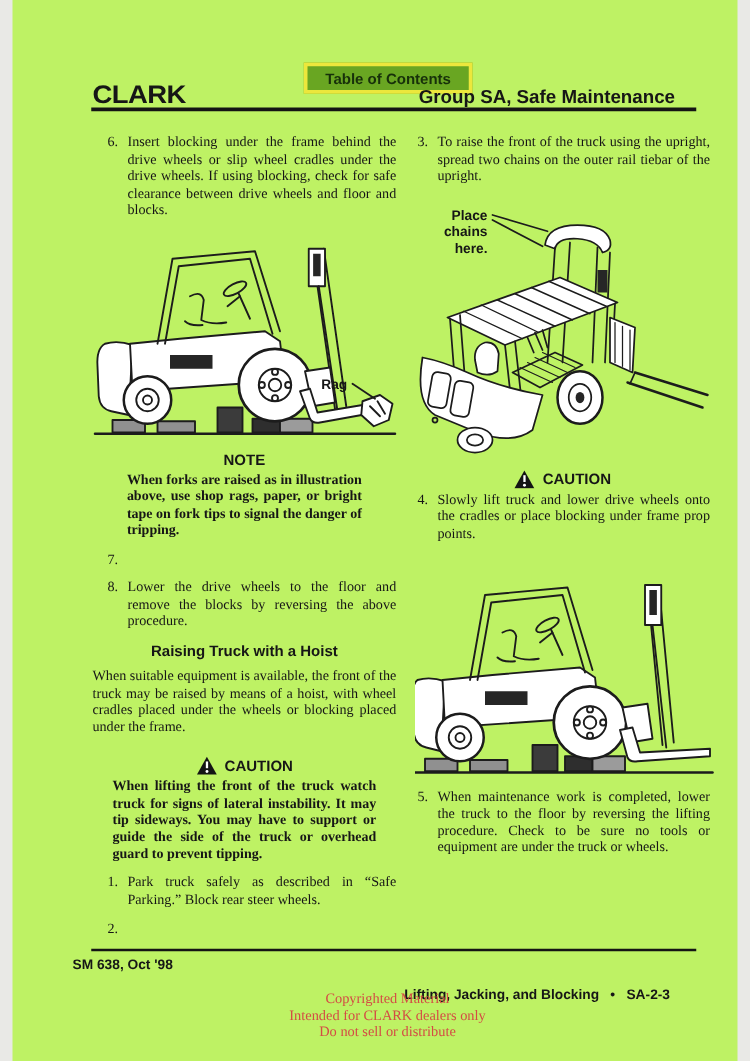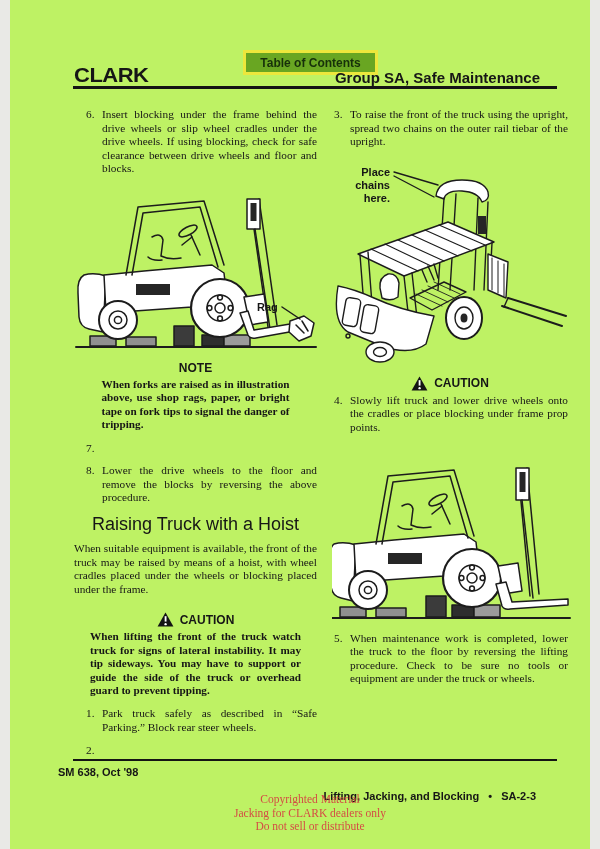--- a/index.html
+++ b/index.html
@@ -38,21 +38,21 @@
   .note-heading,.warn-heading{
     font-family:"Liberation Sans",sans-serif;font-weight:bold;font-size:12px;
     text-align:center;margin:6px 0 3px 0;
     display:flex;align-items:center;justify-content:center;gap:6px;
   }
   .note-body{width:188px;margin:0 auto 10px auto;font-weight:bold;font-size:11.2px;
     line-height:13.4px;text-align:justify;}
   .warn-body{padding:0 16px;font-weight:bold;font-size:11.2px;line-height:13.4px;
     text-align:justify;margin-bottom:10px;}
   .section-heading{
-    font-family:"Liberation Sans",sans-serif;font-weight:normal;font-size:18px;
+    font-family:"Liberation Sans",sans-serif;font-weight:bold;font-size:12px;
     text-align:center;margin:1px 0 7px 0;
   }
   .intro{font-size:11.3px;line-height:13.6px;text-align:justify;margin-bottom:16px;}
   .warn-icon{display:inline-flex;}
   .fig{display:block;margin:0 auto;}
   .fig text{font-family:"Liberation Sans",sans-serif;font-weight:bold;}
   
   .footer-rule{position:absolute;left:63px;top:759px;width:484px;height:2px;background:#141414;}
   .footer-left{position:absolute;left:48px;top:766px;
     font-family:"Liberation Sans",sans-serif;font-weight:bold;font-size:11px;}
@@ -269,17 +269,17 @@
 
   <div class="footer-rule"></div>
   <div class="footer-left">SM 638, Oct '98</div>
   <div class="footer-right">
     <span>Lifting, Jacking, and Blocking</span>
     <span>•</span>
     <span>SA-2-3</span>
   </div>
   <div class="watermark">
     <div>Copyrighted Material</div>
-    <div>Jacking for CLARK dealers only</div>
+    <div>Intended for CLARK dealers only</div>
     <div>Do not sell or distribute</div>
   </div>
 
 </div>
 
 </body></html>

